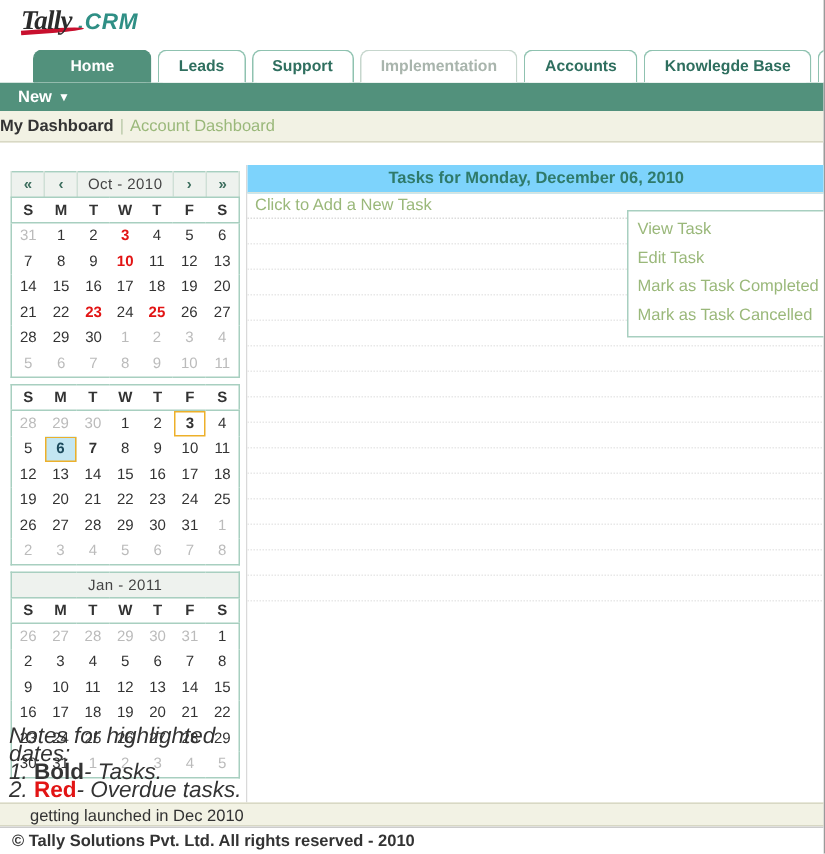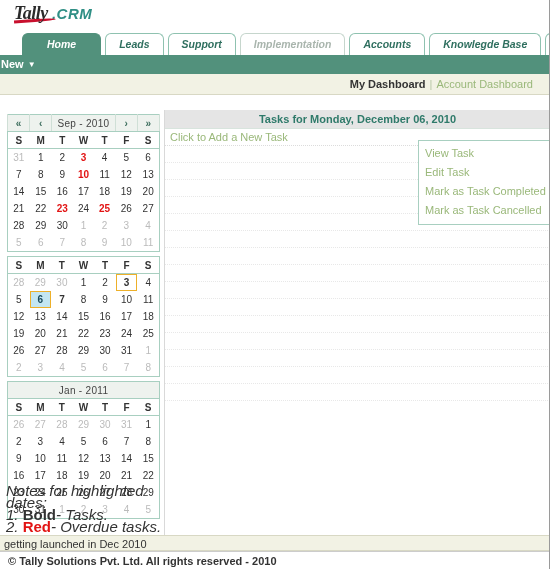--- a/index.html
+++ b/index.html
@@ -85,57 +85,55 @@
     font-weight: bold;
     font-family: "Liberation Sans", sans-serif;
     color: #2f6f5f;
     background: #ffffff;
     border: 1px solid #8fc2b0;
     border-bottom: none;
     border-radius: 6px 6px 0 0;
     box-sizing: border-box;
     vertical-align: bottom;
     cursor: pointer;
-    font-style: italic;
   }
   .tab.active {
     background: #52917c;
     color: #ffffff;
     border-color: #52917c;
     padding: 0 24px;
   }
   .tab.disabled {
     color: #a9b5ad;
     border-color: #c6d6cd;
   }
 
   
   .greenbar {
     height: 19px;
     background: #52917c;
     color: #ffffff;
     font-size: 11px;
     font-weight: bold;
     line-height: 19px;
-    padding-left: 1px;
+    padding-left: 12px;
     box-sizing: border-box;
   }
   .greenbar .caret {
     display: inline-block;
     margin-left: 4px;
     font-size: 8px;
     vertical-align: 1px;
   }
 
   
   .dashbar {
     height: 21px;
     background: #f2f2e4;
     border-bottom: 1px solid #d8d8c4;
-    text-align: right;
     padding-right: 16px;
     line-height: 21px;
     box-sizing: border-box;
     font-size: 11px;
   }
   .dashbar .cur { font-weight: bold; color: #333; }
   .dashbar .sep { color: #b9c9a8; margin: 0 4px; }
   .dashbar .lnk { color: #9ab87a; cursor: pointer; }
 
   
@@ -245,21 +243,21 @@
     color: #333;
     line-height: 12px;
   }
   .notes .b { font-weight: bold; font-style: normal; }
   .notes .r { font-weight: bold; font-style: normal; color: #e21414; text-align: center; }
 
   
   .task-head {
     height: 18px;
     line-height: 18px;
-    background: #e5e5e5;
+    background: #7dd3fc;
     border-bottom: 1px solid #d8e4dd;
     text-align: center;
     font-size: 11px;
     font-weight: bold;
     color: #2f7a6a;
   }
   .task-row {
     position: relative;
     height: 17px;
     line-height: 17px;
@@ -349,21 +347,21 @@
     position: absolute;
     left: 0; bottom: 18px;
     width: 550px;
     height: 16px;
     line-height: 16px;
     background: #f2f2e4;
     border-top: 1px solid #d8d8c4;
     border-bottom: 1px solid #d8d8c4;
     font-size: 11px;
     color: #333;
-    padding-left: 4px;
+    padding-left: 20px;
     box-sizing: border-box;
   }
   .footer {
     position: absolute;
     left: 0; bottom: 0;
     width: 550px;
     height: 18px;
     line-height: 18px;
     background: #ffffff;
     border-top: 1px solid #cccccc;
@@ -400,21 +398,21 @@
 
   <div class="body-wrap">
 
     <div class="left-col">
       <div id="calendars">
           <table class="cal">
             <thead>
               <tr class="navrow">
                 <td class="navbtn">«</td>
                 <td class="navbtn">‹</td>
-                <td class="title" colspan="3">Sep -  2010</td>
+                <td class="title" colspan="3">Oct -  2010</td>
                 <td class="navbtn">›</td>
                 <td class="navbtn">»</td>
               </tr>
               <tr>
                 <th>S</th>
                 <th>M</th>
                 <th>T</th>
                 <th>W</th>
                 <th>T</th>
                 <th>F</th>

